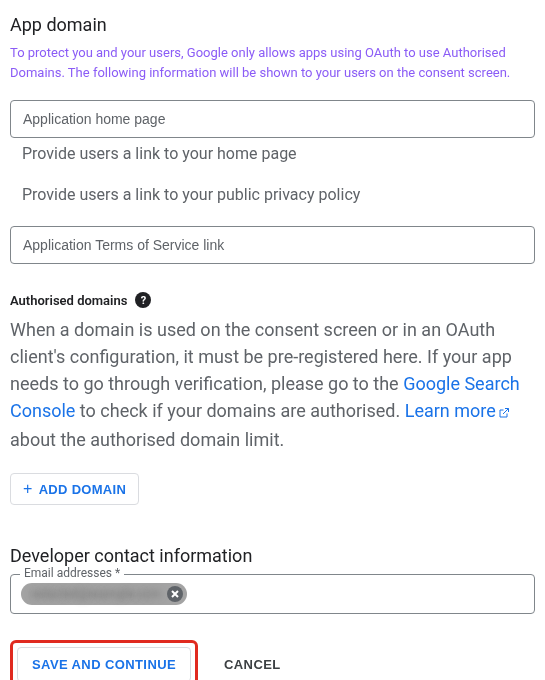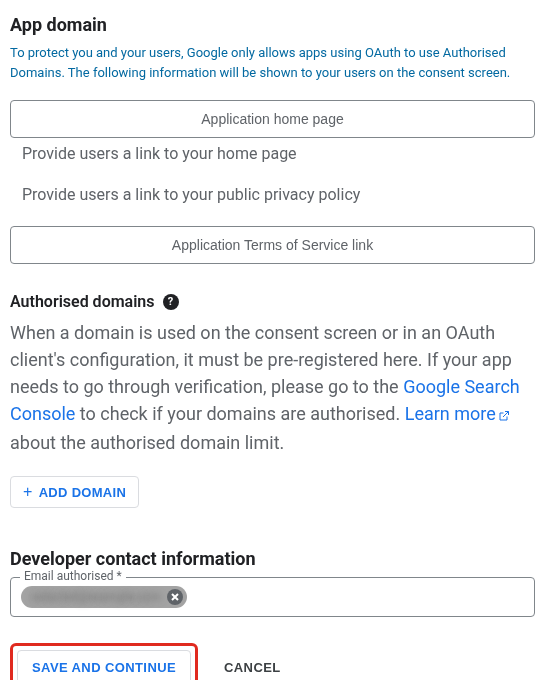--- a/index.html
+++ b/index.html
@@ -7,61 +7,60 @@
     margin: 0;
     padding: 10px;
     font-family: Roboto, "Helvetica Neue", Arial, sans-serif;
     font-size: 13px;
     color: #202124;
     width: 545px;
     background: #fff;
   }
   h2.section-title {
     font-size: 18px;
-    font-weight: 700;
+    font-weight: 400;
     margin: 4px 0 8px 0;
     color: #202124;
   }
   p.section-desc {
     font-size: 13px;
-    color: #0369a1;
+    color: #8b5cf6;
     line-height: 1.5;
     margin: 0 0 18px 0;
   }
   p.sub-desc {
     font-size: 18px;
     color: #5f6368;
     line-height: 1.5;
     margin: 0 0 14px 0;
   }
   .field-block { margin-bottom: 22px; }
   .text-input {
     width: 100%;
     border: 1px solid #80868b;
     border-radius: 4px;
     padding: 10px 12px;
     font-size: 14px;
     color: #202124;
     background: #fff;
     outline: none;
-    text-align: center;
   }
   .text-input::placeholder { color: #5f6368; }
   .helper {
     font-size: 16px;
     color: #5f6368;
     margin: 6px 0 0 12px;
   }
   .auth-row {
     display: flex;
     align-items: center;
     gap: 8px;
     margin: 28px 0 8px 0;
   }
-  .auth-row .h { font-size: 16px; font-weight: 600; }
+  .auth-row .h { font-size: 13px; font-weight: 600; }
   .help-icon {
     width: 16px; height: 16px; border-radius: 50%;
     background: #202124; color: #fff;
     display: inline-flex; align-items: center; justify-content: center;
     font-size: 11px; font-weight: 700;
     cursor: pointer;
   }
   a.inline-link { color: #1a73e8; text-decoration: none; }
   .ext-icon {
     display: inline-block;
@@ -194,21 +193,21 @@
 
 <button class="add-btn">
   <span class="plus">+</span>
   <span>ADD DOMAIN</span>
 </button>
 
 
 <div class="dev-section">
   <h2 class="section-title">Developer contact information</h2>
   <div class="chip-field-wrap">
-    <span class="chip-label">Email authorised *</span>
+    <span class="chip-label">Email addresses *</span>
     <div class="chip-input">
       <span class="chip">
         <span>redacted@example.com</span>
         <span class="chip-remove">
           <svg viewBox="0 0 10 10" stroke-width="2">
               <path d="M2 2l6 6M8 2l-6 6"></path>
             </svg>
         </span>
       </span>
     </div>

